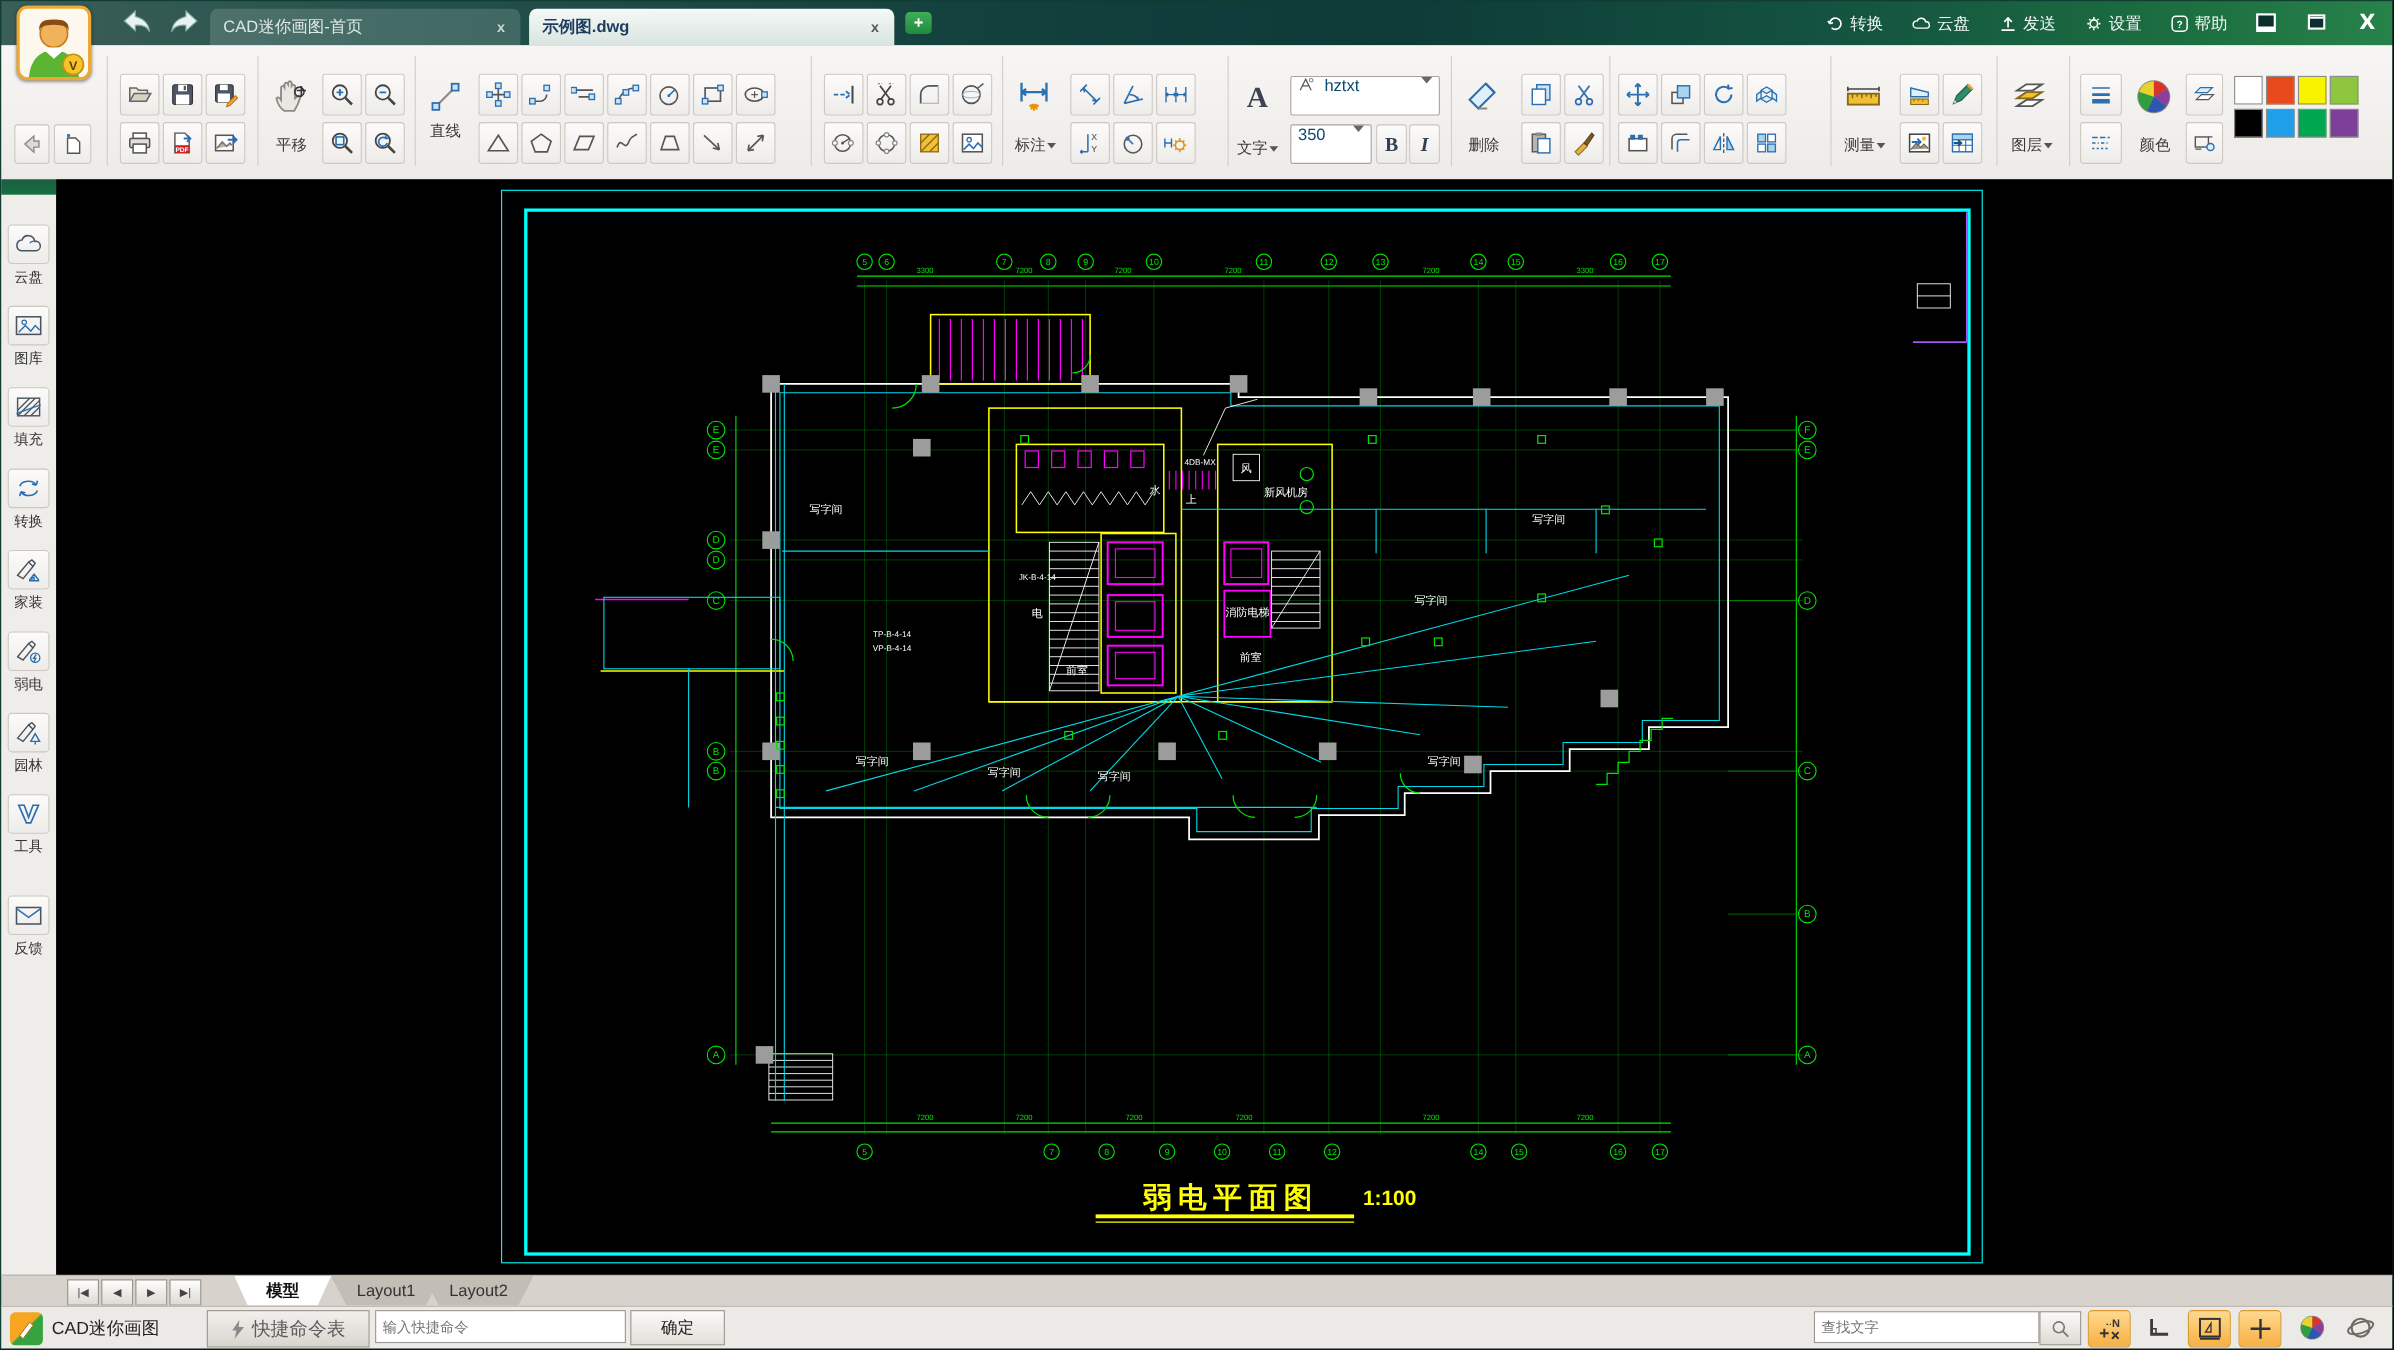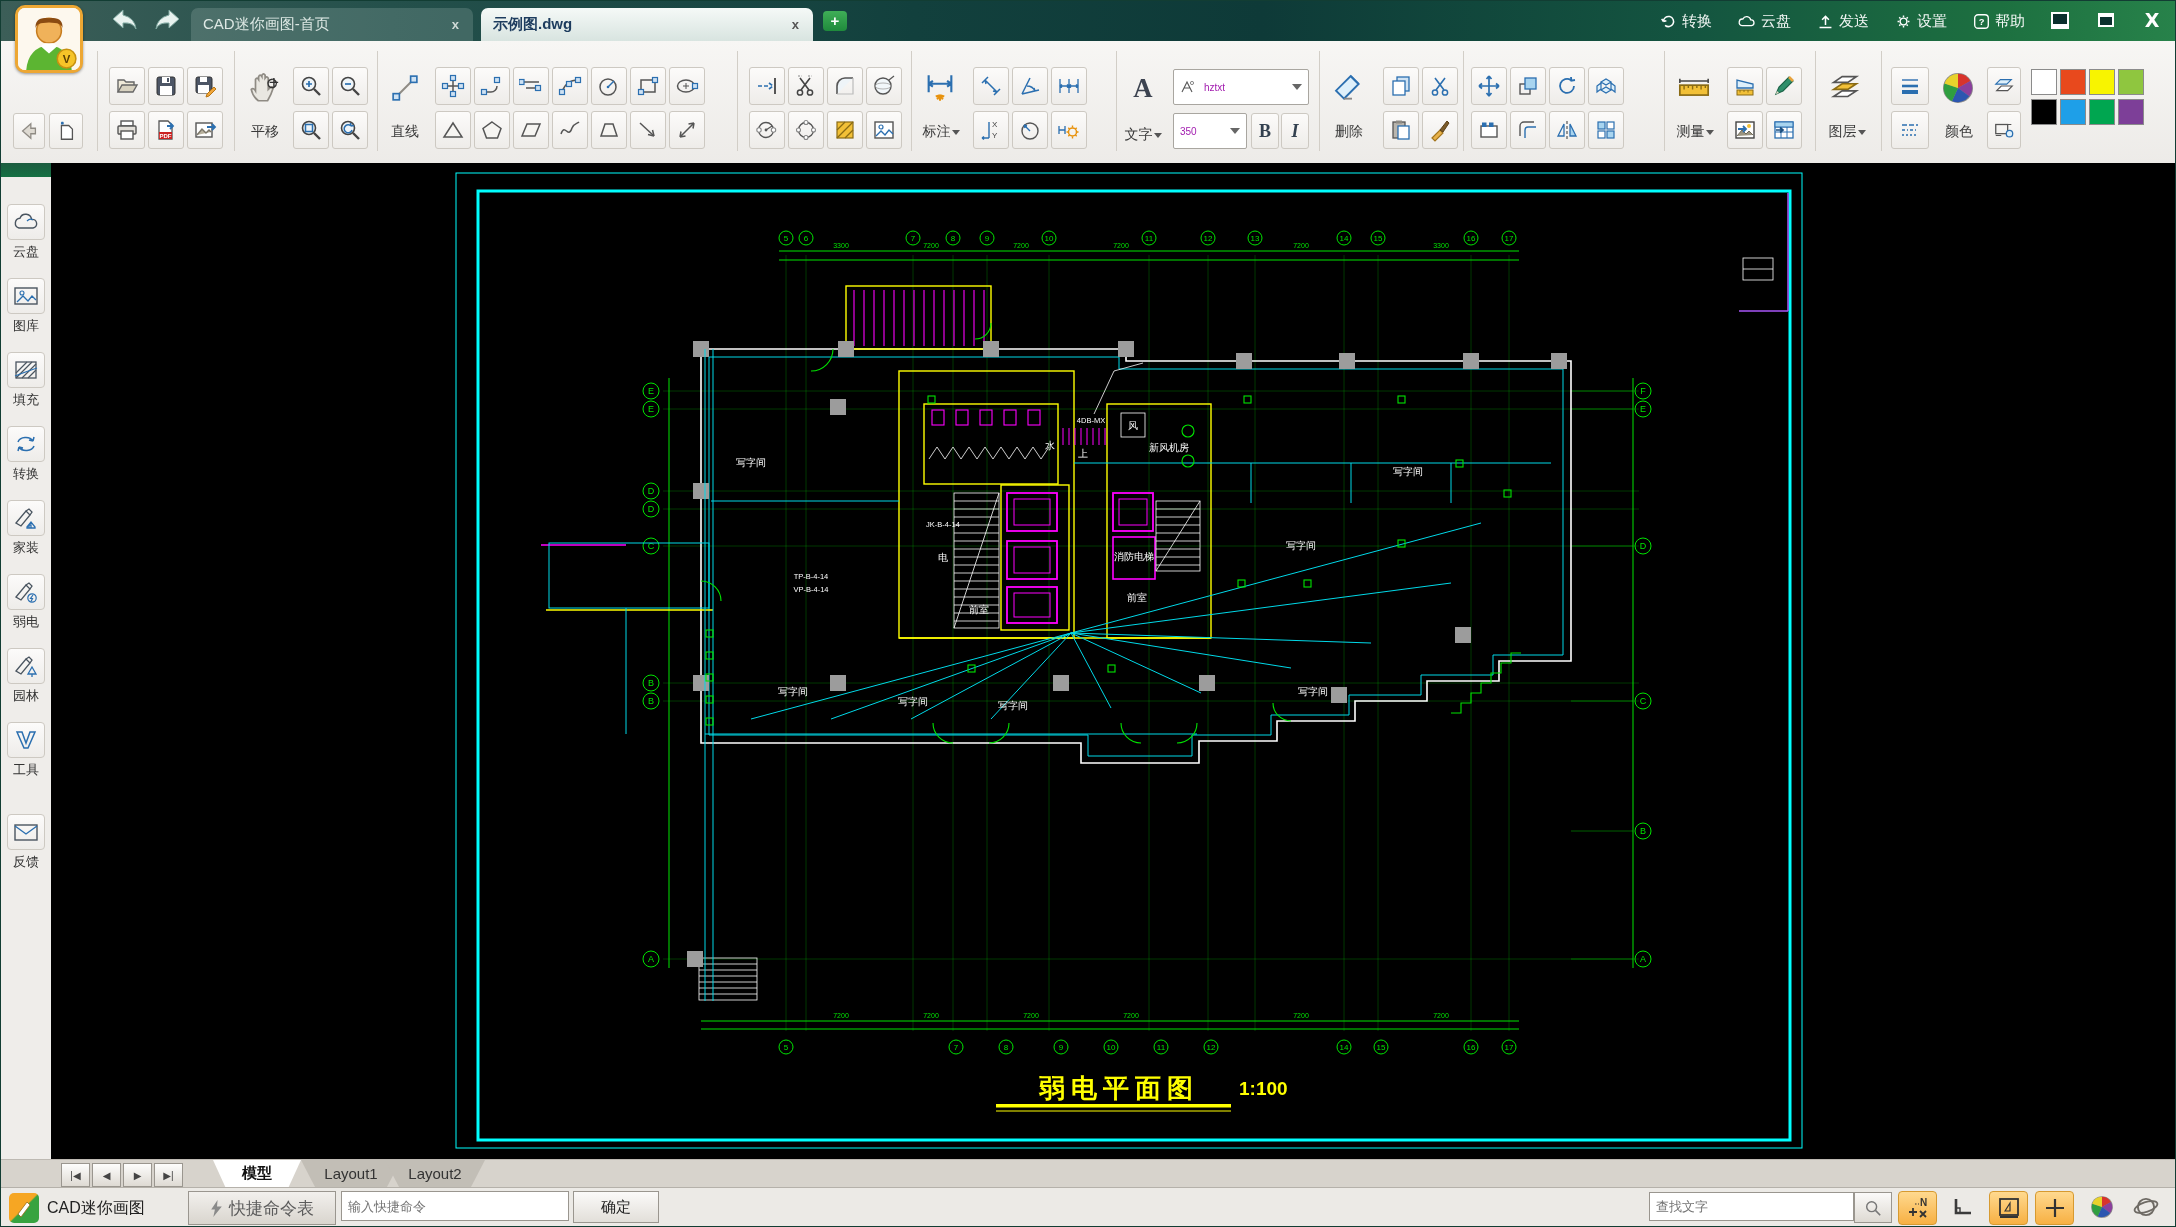--- a/index.html
+++ b/index.html
@@ -26,21 +26,21 @@
   .wb-min i{display:block;width:14px;height:10px;border:2px solid #fff;background:#0b2f2d;border-bottom-width:5px;}
   .wb-max i{display:block;width:12px;height:10px;border:2px solid #fff;background:#0b2f2d;box-shadow:inset 0 2px 0 #fff;}
   .wb-close{font-size:19px;font-weight:bold;font-family:"DejaVu Sans",sans-serif;}
   
   .toolbar{position:absolute;left:0;top:40px;width:100%;height:122px;background:linear-gradient(#f7f6f4,#edebe8);border-bottom:1px solid #c9c5be;}
   .tsep{position:absolute;top:10px;width:1px;height:100px;background:#d2cec7;}
   .tbtn{position:absolute;border:1px solid #cdc9c2;border-radius:3px;background:linear-gradient(#fcfbfa,#eeece9);display:flex;align-items:center;justify-content:center;cursor:pointer;box-sizing:border-box;}
   .tbtn svg{display:block;}
   .tlab{position:absolute;font-size:14px;color:#3a3a3a;text-align:center;white-space:nowrap;cursor:pointer;}
   .tri{display:inline-block;width:0;height:0;border-left:4px solid transparent;border-right:4px solid transparent;border-top:5px solid #555;vertical-align:middle;margin-left:1px;}
-  .combo{position:absolute;background:#fff;border:1px solid #a9a6a0;border-radius:2px;display:flex;align-items:center;padding:0 6px;box-sizing:border-box;font-size:10px;color:#a21caf;cursor:pointer;}
+  .combo{position:absolute;background:#fff;border:1px solid #a9a6a0;border-radius:2px;display:flex;align-items:flex-start;padding:0 6px;box-sizing:border-box;font-size:15px;color:#0c4a6e;cursor:pointer;}
   .combo .cv{flex:1;}
   .combo .ca{width:0;height:0;border-left:5px solid transparent;border-right:5px solid transparent;border-top:6px solid #666;}
   .swatch{position:absolute;width:26px;height:26px;border:1px solid #8b8b8b;box-sizing:border-box;cursor:pointer;}
   
   .sidebar{position:absolute;left:0;top:162px;width:50px;height:996px;background:#efedea;border-right:1px solid #c9c5be;}
   .sidebar .cap{position:absolute;left:0;top:0;width:100%;height:14px;background:linear-gradient(#1c5c40,#157043);}
   .sitem{position:absolute;left:0;width:50px;text-align:center;cursor:pointer;}
   .sitem .sic{margin:0 auto;width:36px;height:34px;border:1px solid #cdc9c2;border-radius:4px;background:linear-gradient(#fcfbfa,#eeece9);display:flex;align-items:center;justify-content:center;}
   .sitem .slab{margin-top:3px;font-size:13px;color:#333;}
   
@@ -260,21 +260,21 @@
     </div>
     <div class="tsep" style="left:376px"></div>
 
     <div class="tbtn" style="left:384px;top:26px;width:40px;height:42px;border:none;background:none">
       <svg width="30" height="30" viewBox="0 0 24 24">
           <path d="M5,19 L19,5" stroke="#8f8b84" stroke-width="1.6"></path>
           <rect x="2.5" y="16.5" width="5" height="5" fill="#cfe2f3" stroke="#2b6fb0" stroke-width="1.3"></rect>
           <rect x="16.5" y="2.5" width="5" height="5" fill="#cfe2f3" stroke="#2b6fb0" stroke-width="1.3"></rect>
         </svg>
     </div>
-    <div class="tlab" style="left:378px;top:82px;width:52px">直线</div>
+    <div class="tlab" style="left:378px;top:70px;width:52px">直线</div>
 
     <div class="tbtn" style="left:434px;top:26px;width:36px;height:38px">
       <svg width="24" height="24" viewBox="0 0 24 24">
           <path d="M12,4 V20 M4,12 H20" stroke="#555" stroke-width="1.5"></path>
           <rect x="9.5" y="1.5" width="5" height="5" fill="#cfe2f3" stroke="#2b6fb0" stroke-width="1.2"></rect>
           <rect x="1.5" y="9.5" width="5" height="5" fill="#cfe2f3" stroke="#2b6fb0" stroke-width="1.2"></rect>
           <rect x="17.5" y="9.5" width="5" height="5" fill="#cfe2f3" stroke="#2b6fb0" stroke-width="1.2"></rect>
           <rect x="9.5" y="17.5" width="5" height="5" fill="#cfe2f3" stroke="#2b6fb0" stroke-width="1.2"></rect>
         </svg>
     </div>

